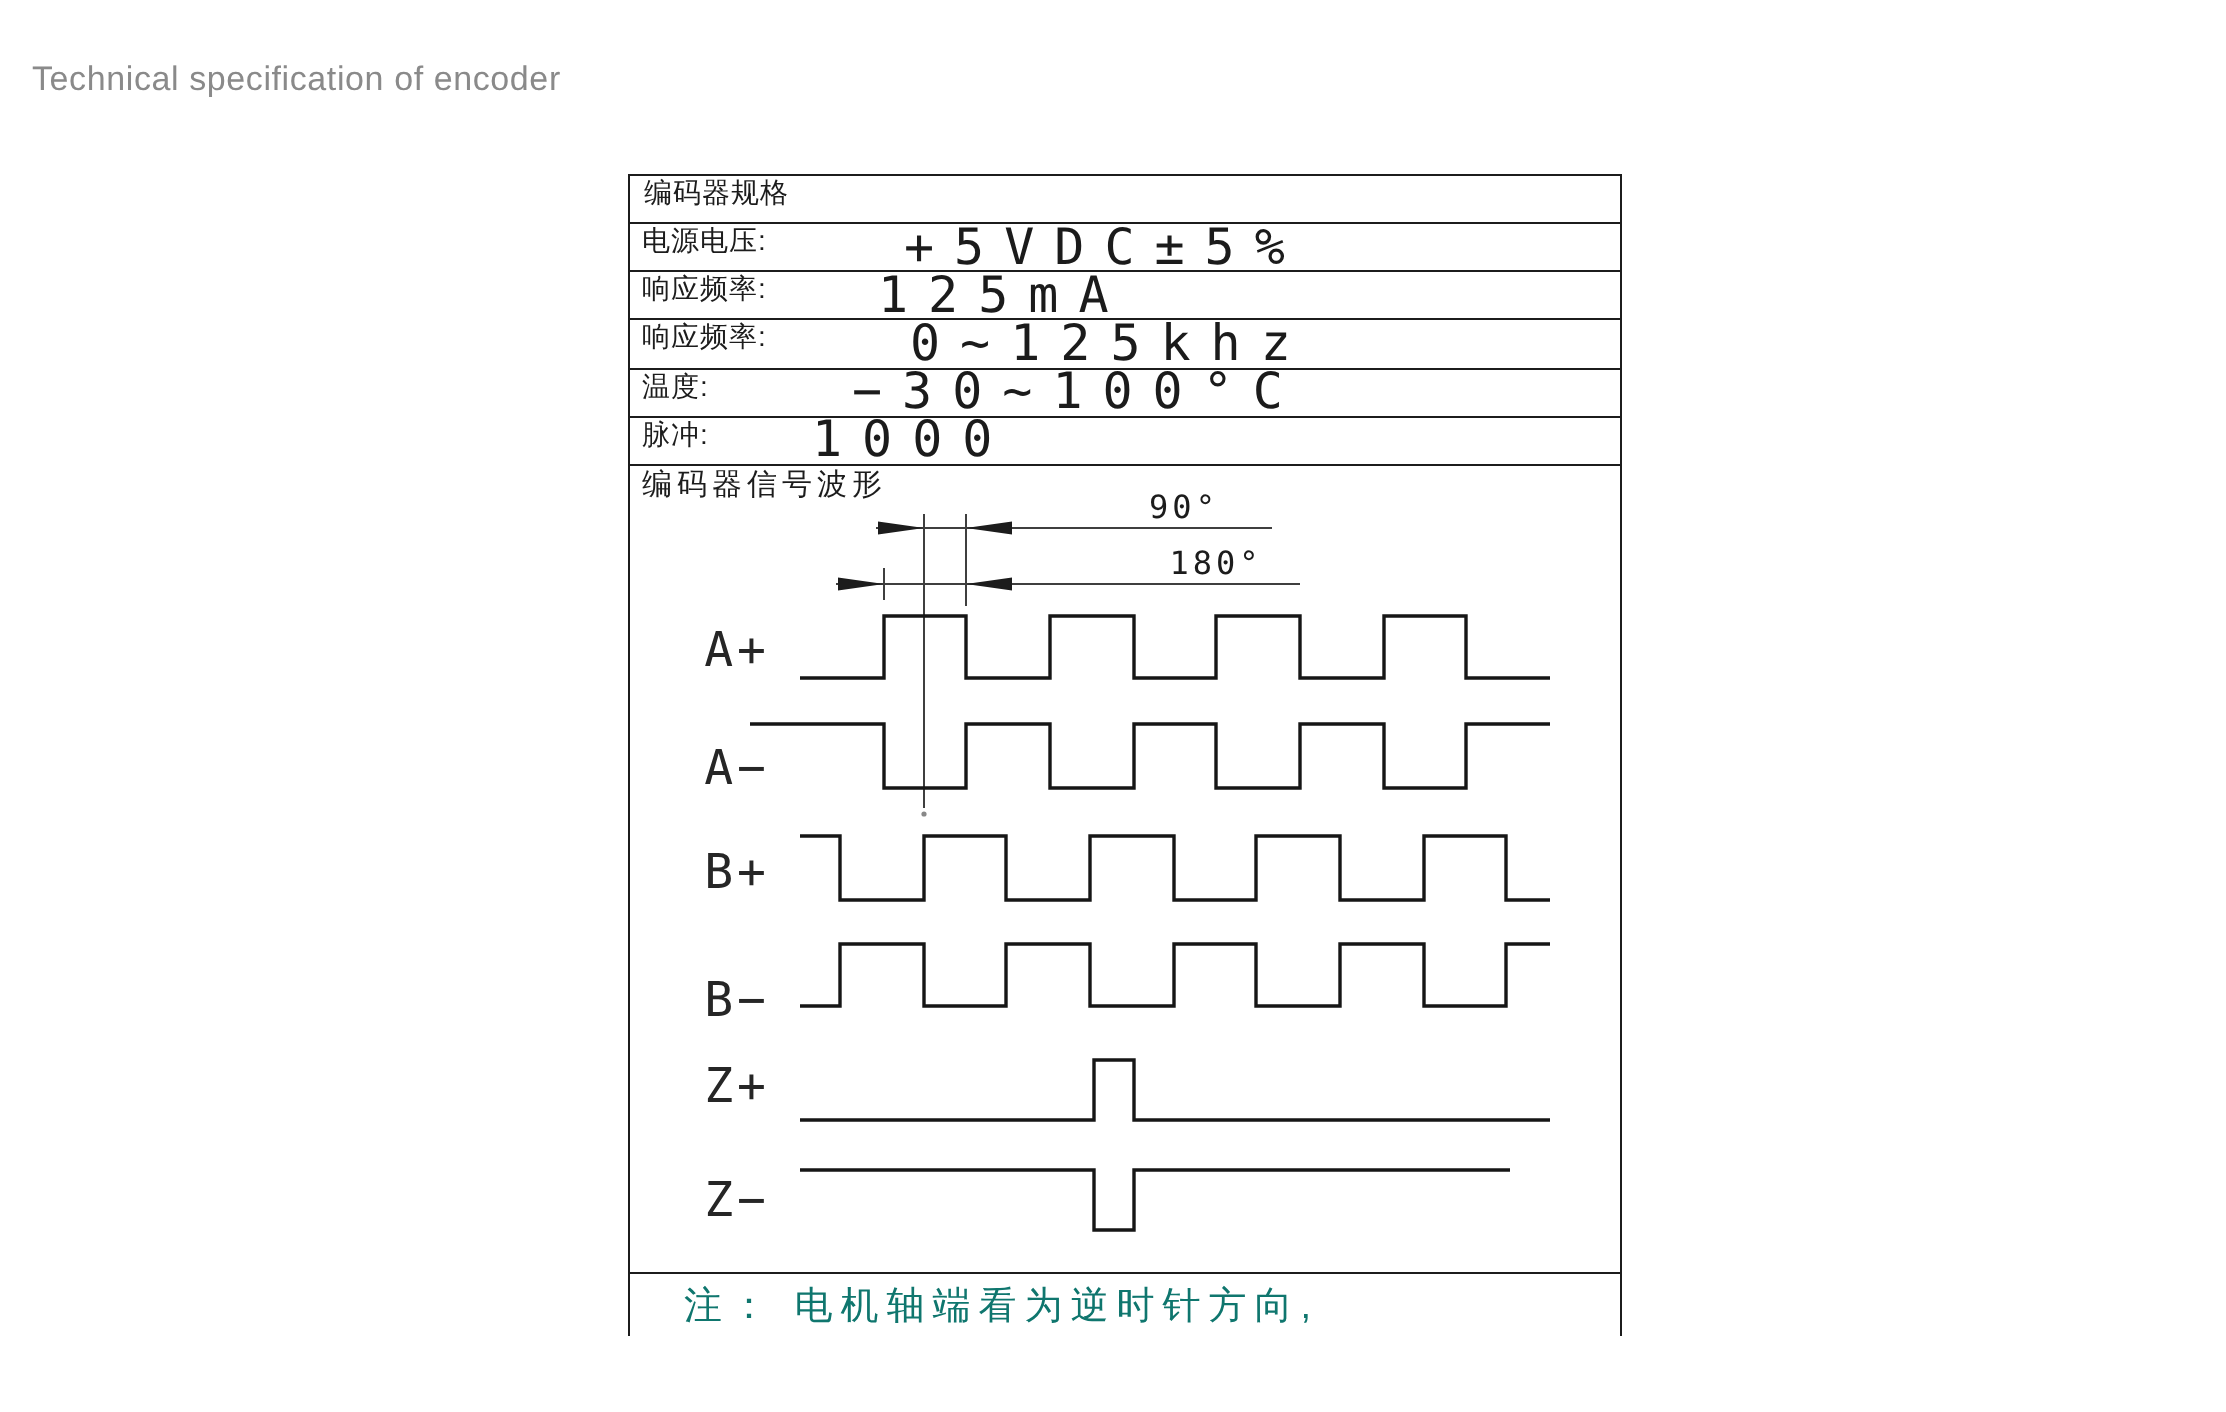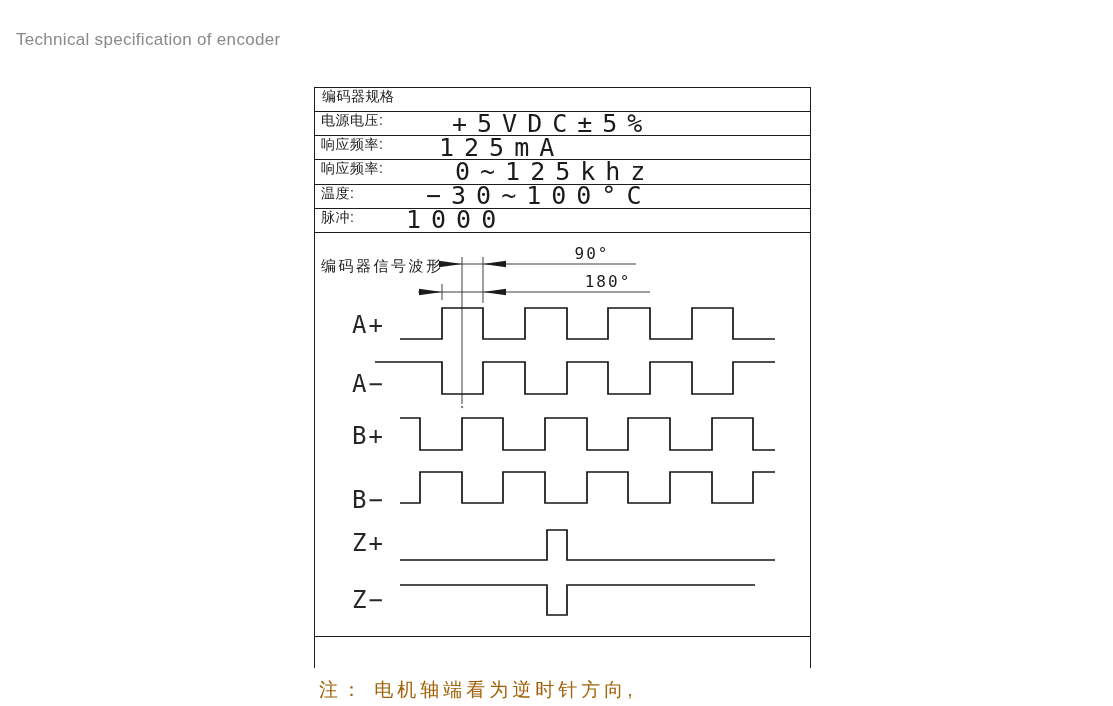--- a/index.html
+++ b/index.html
@@ -34,27 +34,27 @@
     position:absolute; top:50%; transform:translateY(-52%);
     font-family:"DejaVu Sans Mono", monospace;
     font-size:25px; font-weight:400; letter-spacing:10px;
     color:#1b1b1b; white-space:nowrap; line-height:1;
   }
   .waveform-cell {
     position:relative; width:100%; height:403.6px;
     border-bottom:1.6px solid #1c1c1c;
   }
   .wave-title {
-    position:absolute; left:6px; top:24px;
+    position:absolute; left:6px; top:0;
     font-size:15px; letter-spacing:2.5px; color:#1c1c1c; white-space:nowrap;
   }
   .note-row { position:relative; width:100%; height:30px; }
   .note-text {
-    position:absolute; left:4px; top:3px;
-    font-size:19px; letter-spacing:4px; color:#a16207; white-space:nowrap;margin-top:37px;
+    position:absolute; left:27px; top:3px;
+    font-size:19px; letter-spacing:4px; color:#0f766e; white-space:nowrap;
   }
   .wave-svg { position:absolute; left:0; top:0; pointer-events:none; }
 </style>
 </head>
 <body>
 
 <div class="page">
 
   <div class="page-title">Technical specification of encoder</div>
 

